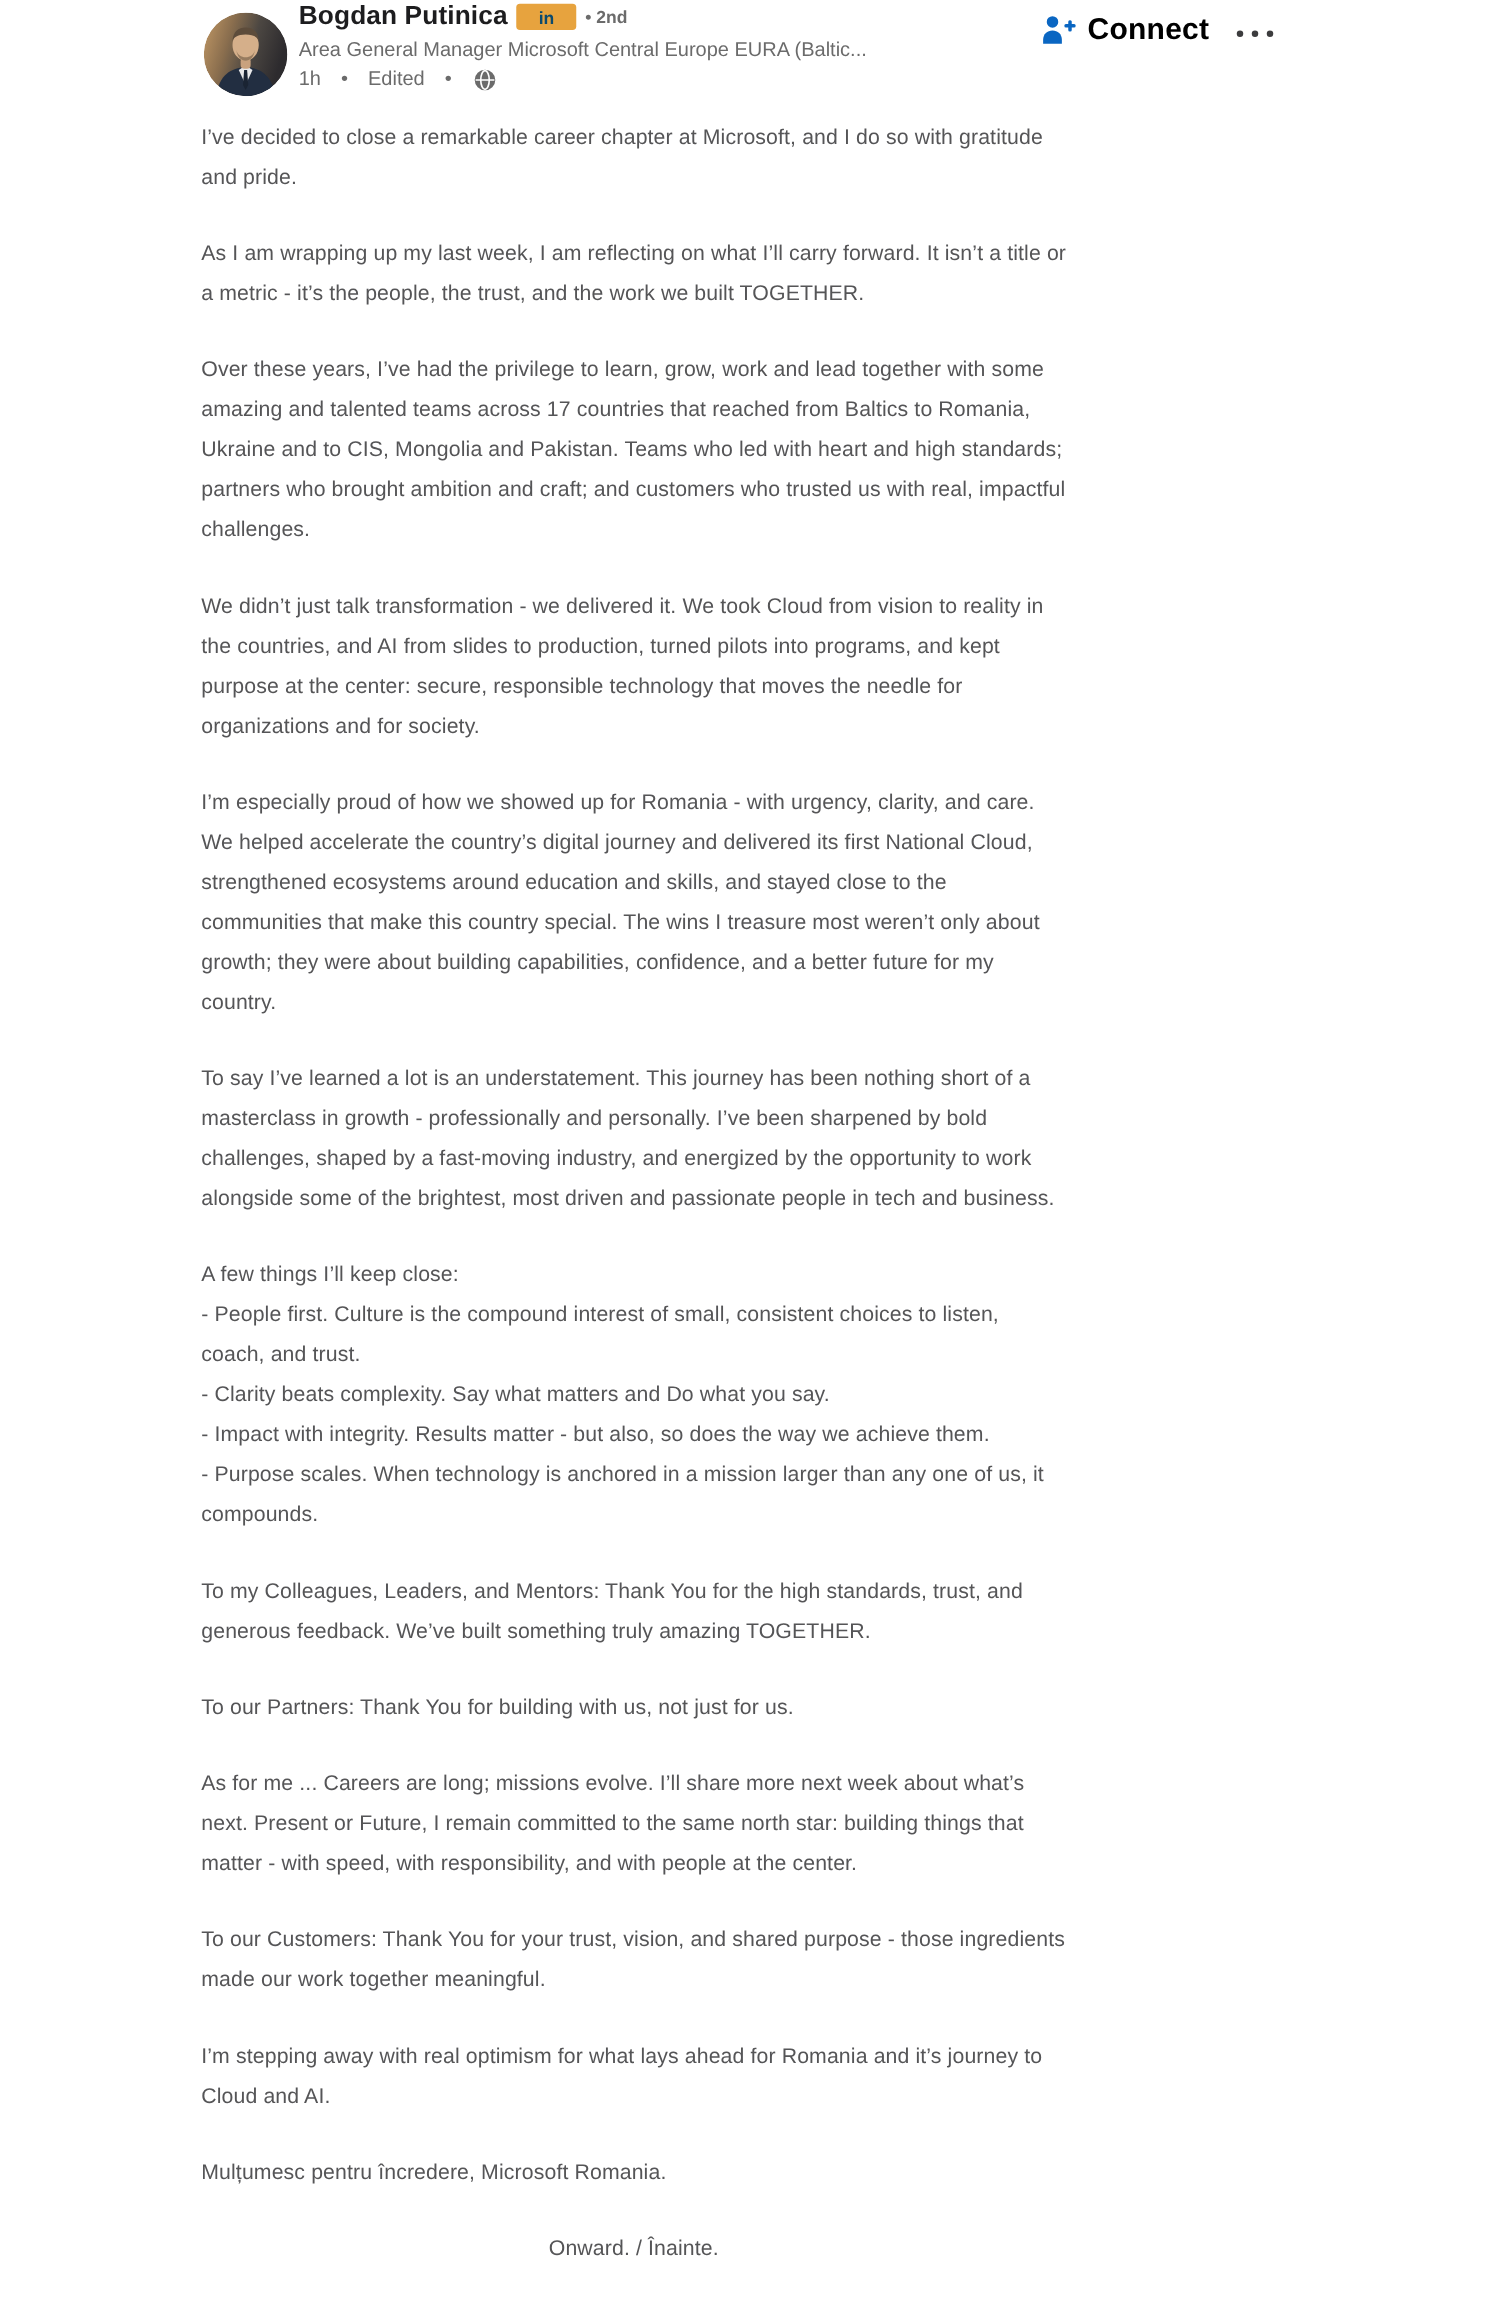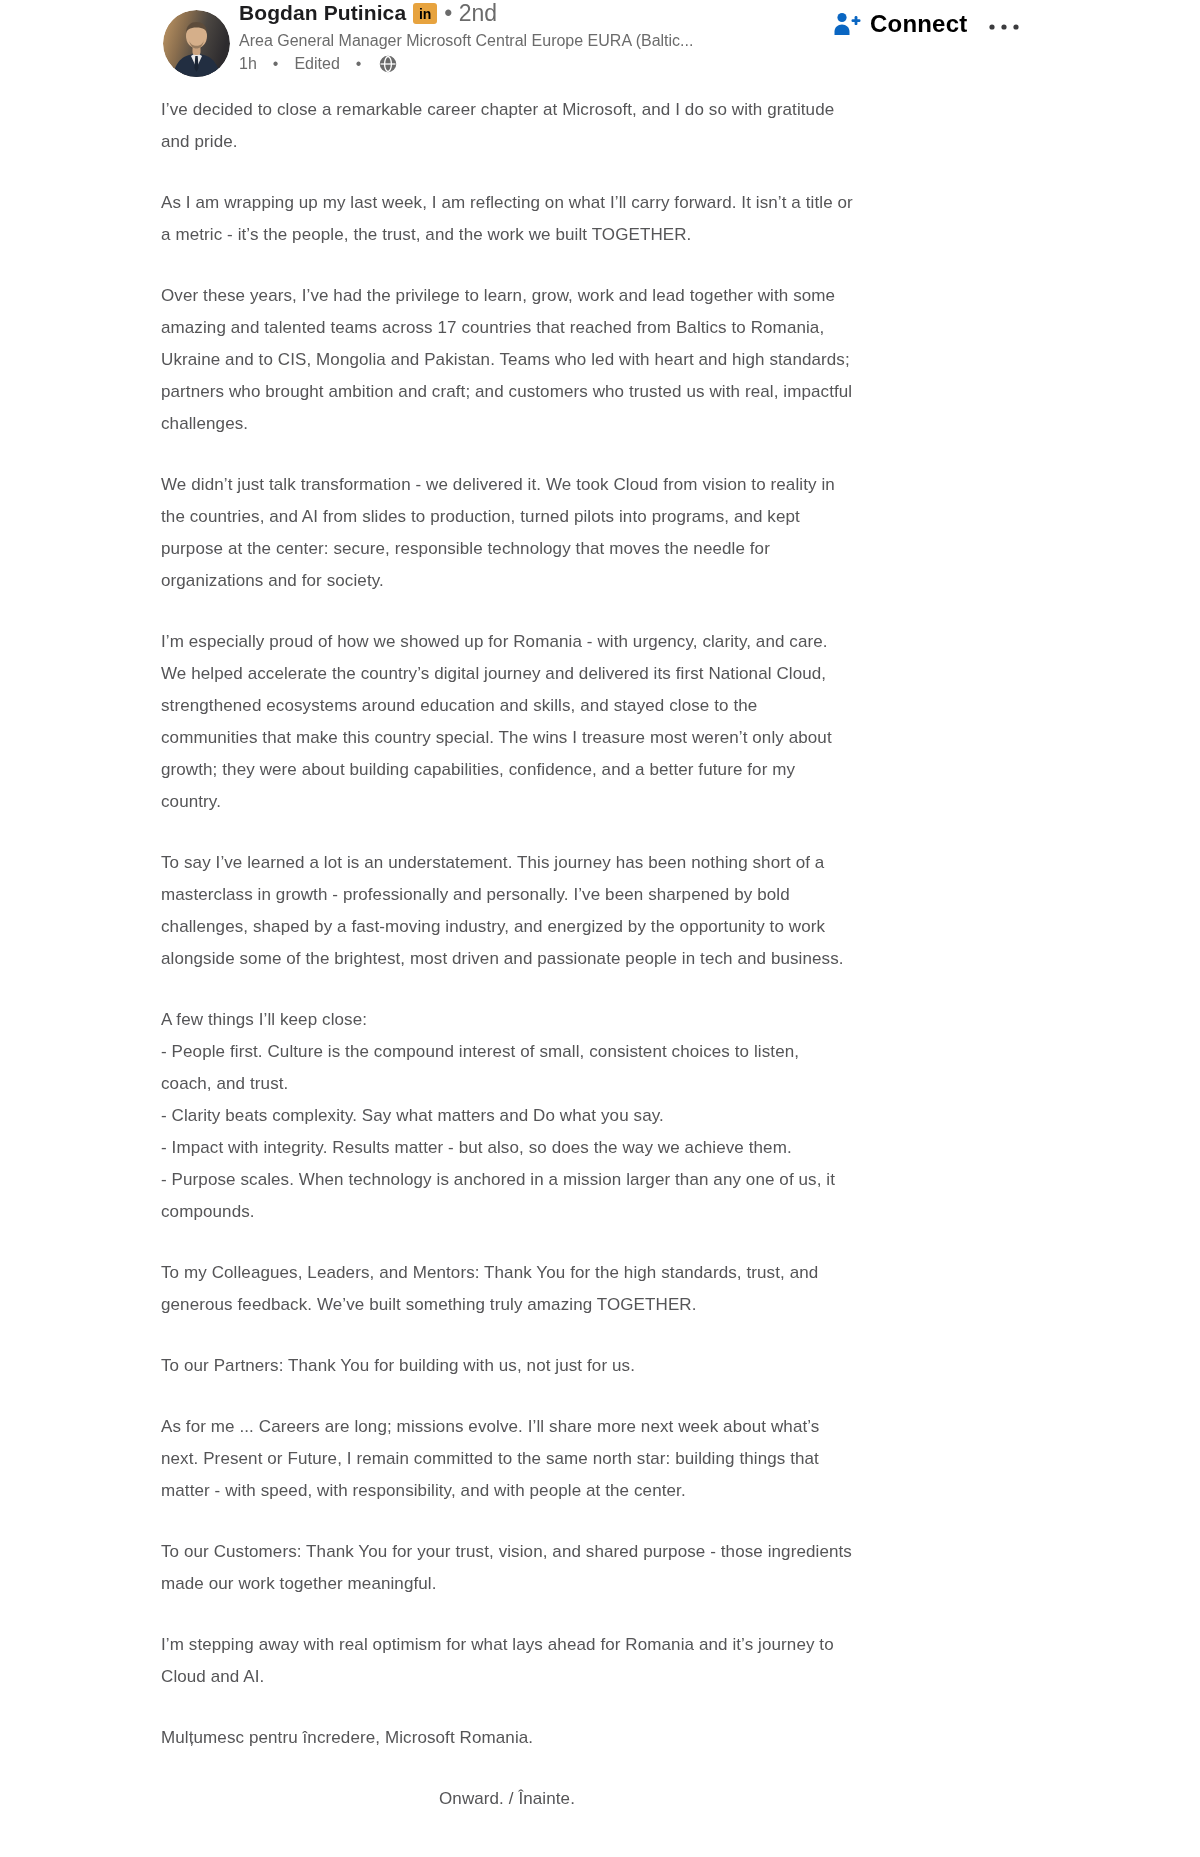--- a/index.html
+++ b/index.html
@@ -20,26 +20,26 @@
   .avatar svg { display:block; }
 
   .header-info { position:absolute; left:239px; top:0; }
   .name-row { display:flex; align-items:center; gap:7px; height:26px; }
   .actor-name {
     font-size:21px; font-weight:700; color:#1d1d1f; cursor:pointer;
     letter-spacing:0.1px;
   }
   .premium-badge {
     display:inline-flex; align-items:center; justify-content:center;
-    width:24px; height:21px; border-radius:3px;
-    background:#e7a33e; color:#000000;
+    width:48px; height:21px; border-radius:3px;
+    background:#e7a33e; color:#0c4a6e;
     font-size:14px; font-weight:700; line-height:1;
     padding-top:2px; box-sizing:border-box;
   }
-  .degree { font-size:23px; color:#6b6b6b; font-weight:400; }
+  .degree { font-size:14px; color:#6b6b6b; font-weight:700; }
 
   .headline {
     margin-top:6px; font-size:16px; color:#6b6b6b;
     max-width:470px; white-space:nowrap; overflow:hidden;
   }
   .meta-row {
     margin-top:5px; font-size:16px; color:#6b6b6b;
     display:flex; align-items:center; gap:16px;text-align:center;
   }
   .globe-icon { display:inline-flex; margin-left:2px; }

